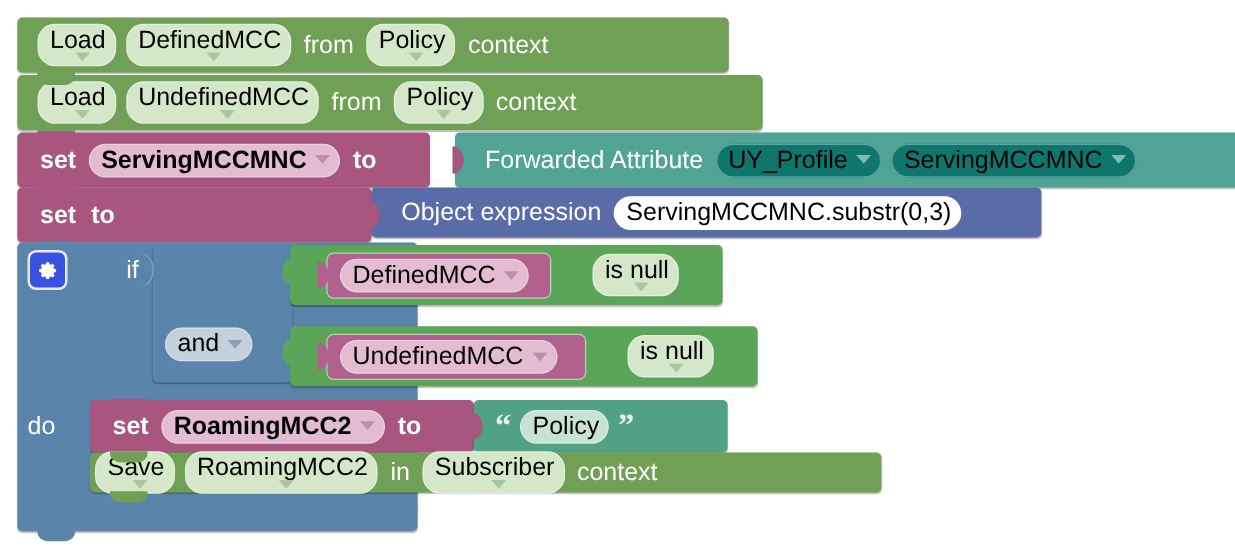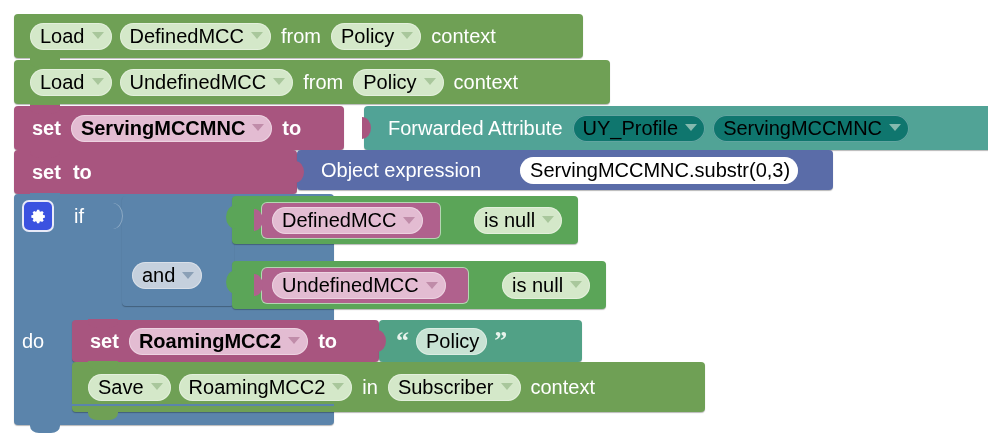--- a/index.html
+++ b/index.html
@@ -67,21 +67,21 @@
     line-height: 1;
     box-shadow: inset 0 0 0 1px rgba(255,255,255,.35);
   }
   .field .caret {
     margin-left: 7px;
     width: 0; height: 0;
     border-left: 6px solid transparent;
     border-right: 6px solid transparent;
     border-top: 7px solid rgba(255,255,255,.72);
   }
-  .field.on-green  { background: #d4e8c9; }
+  .field.on-green  { background: #d4e8c9; flex-direction: column; }
   .field.on-green .caret  { border-top-color: #a9c79c; }
   .field.on-pink   { background: #e3bcd2; }
   .field.on-pink .caret   { border-top-color: #c08ca9; }
   .field.on-teal   { background: #0f766e; }
   .field.on-teal .caret   { border-top-color: #84b9ae; }
   .field.on-blueexp{ background: #ffffff; }
   .field.on-bluelogic { background: #c5d0dd; }
   .field.on-bluelogic .caret { border-top-color: #8ba0b6; }
   .field.on-str    { background: #c8e3d4; }
 
@@ -185,34 +185,34 @@
     <span class="caret"></span>
   </span>
 </div>
 
 <div class="blk c-pink" style="left:14px; top:150px; width:283px; height:44px; padding-left:12px;">
   <span class="notch-top c-pink"></span>
   <span class="notch-bot c-pink"></span>
   <span class="lbl">set</span>
   <span class="lbl">to</span>
 </div>
-<div class="blk c-blueexp" style="left:297px; top:150px; width:536px; height:40px; padding-left:18px;gap:29px;">
+<div class="blk c-blueexp" style="left:297px; top:150px; width:536px; height:40px; padding-left:18px;">
   <span class="plug c-pink" style="left:-2px; top:11px;"></span>
   <span class="lbl">Object expression</span>
   <span class="field on-blueexp">
     <span>ServingMCCMNC.substr(0,3)</span>
   </span>
 </div>
 
 <div class="blk c-blue" style="left:14px; top:194px; width:320px; height:231px; border-radius:4px; display:block;">
   <span class="notch-top c-blue"></span>
   <span class="notch-bot c-blue"></span>
 </div>
 
-<div style="position:absolute; left:22px; top:200px; display:flex; align-items:center; z-index:5;">
+<div style="position:absolute; left:22px; top:200px; display:flex; align-items:center; z-index:5;gap:27px;">
   <span class="gear-btn">
     <svg width="17" height="17" viewBox="0 0 24 24" aria-hidden="true">
       <path fill="#ffffff" d="M12 8.2a3.8 3.8 0 100 7.6 3.8 3.8 0 000-7.6zm0 5.9a2.1 2.1 0 110-4.2 2.1 2.1 0 010 4.2z"></path>
       <path fill="#ffffff" d="M21 13.6v-3.2l-2.3-.4a7 7 0 00-.7-1.7l1.3-1.9-2.2-2.3-1.9 1.3a7 7 0 00-1.7-.7L13.1 2.4H9.9l-.4 2.3a7 7 0 00-1.7.7L5.9 4.1 3.6 6.4l1.3 1.9a7 7 0 00-.7 1.7l-2.3.4v3.2l2.3.4c.16.6.4 1.17.7 1.7l-1.3 1.9 2.3 2.3 1.9-1.3c.53.3 1.1.54 1.7.7l.4 2.3h3.2l.4-2.3c.6-.16 1.17-.4 1.7-.7l1.9 1.3 2.3-2.3-1.3-1.9c.3-.53.54-1.1.7-1.7l2.3-.4z"></path>
     </svg>
   </span>
   <span style="color:#ffffff; font-size:20px; margin-left:20px;">if</span>
 </div>
 
 <div style="position:absolute; left:113px; top:203px; width:10px; height:26px; background:#5b84ab;
@@ -278,21 +278,21 @@
 </div>
 <div class="blk c-str" style="left:379px; top:320px; width:203px; height:42px; padding-left:14px;">
   <span class="plug c-pink" style="left:-2px; top:10px;"></span>
   <span class="quote">“</span>
   <span class="field on-str">
     <span>Policy</span>
   </span>
   <span class="quote">”</span>
 </div>
 
-<div class="blk c-green" style="left:72px; top:362px; width:633px; height:50px; padding-left:12px;">
+<div class="blk c-green" style="left:72px; top:362px; width:633px; height:32px; padding-left:0;">
   <span class="notch-top c-green"></span>
   <span class="notch-bot c-green"></span>
   <span class="field on-green">
     <span>Save</span>
     <span class="caret"></span>
   </span>
   <span class="field on-green">
     <span>RoamingMCC2</span>
     <span class="caret"></span>
   </span>

